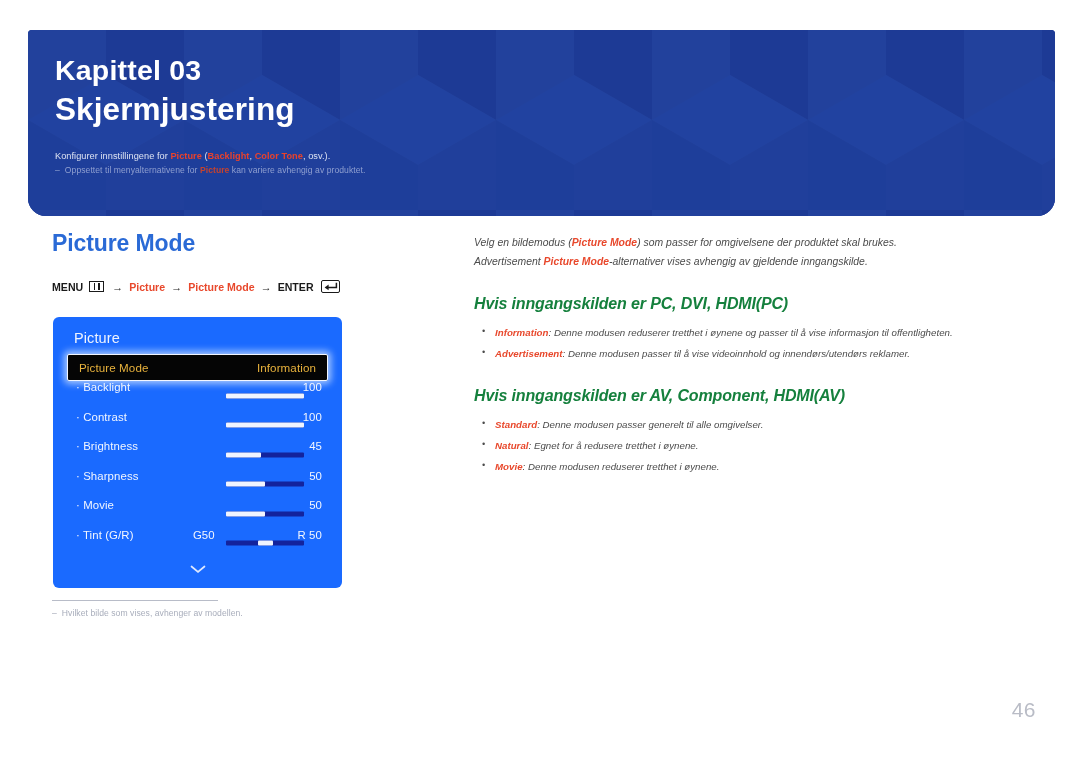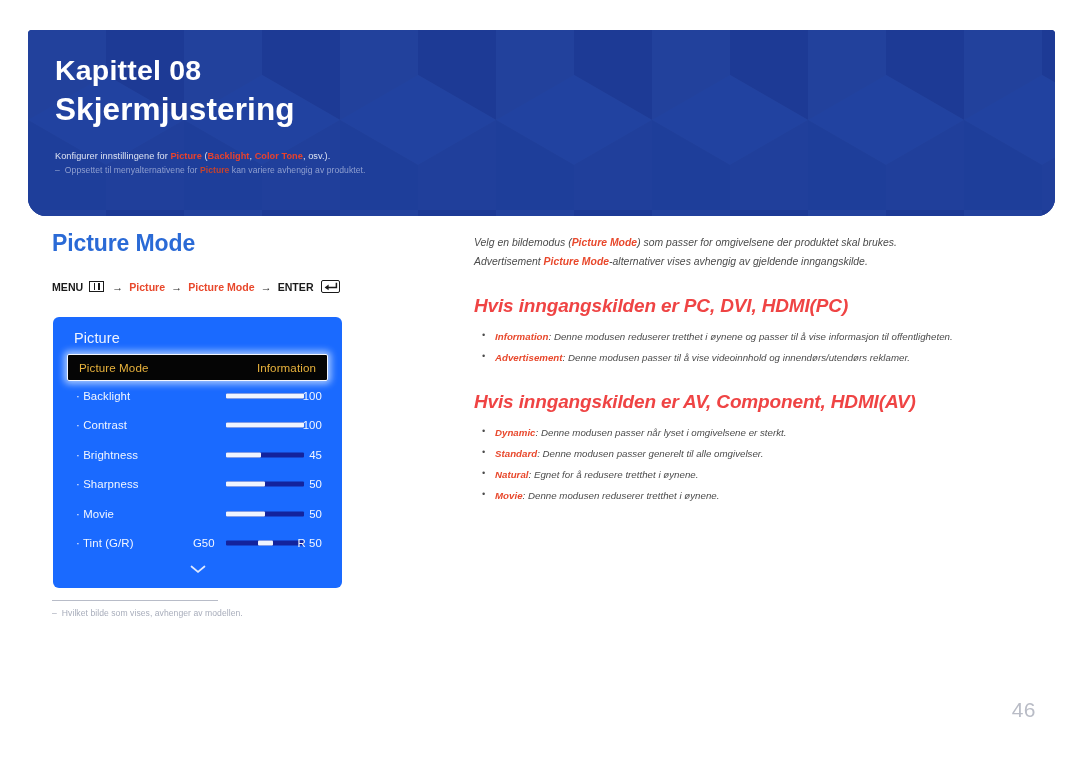--- a/index.html
+++ b/index.html
@@ -159,21 +159,21 @@
     padding: 0 11px;
   }
   .osd-highlight span {
     color: #e8b23c;
     font-size: 11.6px;
     letter-spacing: 0.1px;
   }
   .osd-row {
     height: 29.5px;
     display: flex;
-    align-items: center;
+    align-items: flex-start;
     padding-left: 9px;
     position: relative;
   }
   .osd-row .label {
     color: #f2f6ff;
     font-size: 11.4px;
     letter-spacing: 0.1px;
     white-space: nowrap;
   }
   .slider {
@@ -250,22 +250,22 @@
   .para {
     color: #4b4b4b;
     font-size: 10.4px;
     line-height: 1.85;
     letter-spacing: 0.02px;
   }
   .para b { color: #e8482c; }
   .sub-head {
     margin-top: 23px;
     margin-bottom: 9px;
-    color: #ef4444;
-    font-size: 19px;
+    color: #15803d;
+    font-size: 16px;
     font-weight: bold;
     letter-spacing: -0.15px;
   }
   ul.bullets { list-style: none; }
   ul.bullets li {
     position: relative;
     padding-left: 21px;
     color: #4b4b4b;
     font-size: 9.7px;
     line-height: 2.18;
@@ -304,21 +304,21 @@
           <polygon points="78,-45 156,0 156,90 78,45" fill="#1c3893"></polygon>
           <polygon points="78,45 156,90 78,135 0,90" fill="#2246a6"></polygon>
           <polygon points="0,90 78,135 78,225 0,180" fill="#1e3f9b"></polygon>
           <polygon points="78,135 156,90 156,180 78,225" fill="#21419d"></polygon>
         </pattern>
       </defs>
       <rect width="1027" height="186" fill="#1f3d98"></rect>
       <rect width="1027" height="186" fill="url(#cubes)" opacity="0.55"></rect>
     </svg>
     <div class="banner-inner">
-      <div class="chapter-num">Kapittel 08</div>
+      <div class="chapter-num">Kapittel 03</div>
       <div class="chapter-title">Skjermjustering</div>
       <div class="banner-sub"><span>Konfigurer innstillingene for </span><span class="hl-red">Picture</span><span> (</span><span class="hl-red">Backlight</span><span>, </span><span class="hl-red">Color Tone</span><span>, osv.).</span></div>
       <div class="banner-note"><span class="dash">–</span><span>Oppsettet til menyalternativene for </span><span class="hl-red-dim">Picture</span><span> kan variere avhengig av produktet.</span></div>
     </div>
   </div>
 
   <div class="left-col">
     <div class="section-title">Picture Mode</div>
     <div class="menu-path">
       <span>MENU</span>
@@ -409,21 +409,20 @@
     <div class="para"><span>Advertisement </span><b>Picture Mode</b><span>-alternativer vises avhengig av gjeldende inngangskilde.</span></div>
 
     <div class="sub-head">Hvis inngangskilden er PC, DVI, HDMI(PC)</div>
     <ul class="bullets" id="list-section1">
         <li><b>Information</b><span>: Denne modusen reduserer tretthet i øynene og passer til å vise informasjon til offentligheten.</span></li>
         <li><b>Advertisement</b><span>: Denne modusen passer til å vise videoinnhold og innendørs/utendørs reklamer.</span></li>
       </ul>
 
     <div class="sub-head">Hvis inngangskilden er AV, Component, HDMI(AV)</div>
     <ul class="bullets" id="list-section2">
-        <li><b>Dynamic</b><span>: Denne modusen passer når lyset i omgivelsene er sterkt.</span></li>
         <li><b>Standard</b><span>: Denne modusen passer generelt til alle omgivelser.</span></li>
         <li><b>Natural</b><span>: Egnet for å redusere tretthet i øynene.</span></li>
         <li><b>Movie</b><span>: Denne modusen reduserer tretthet i øynene.</span></li>
       </ul>
   </div>
 
   <div class="page-number">46</div>
 
 </div>
 

